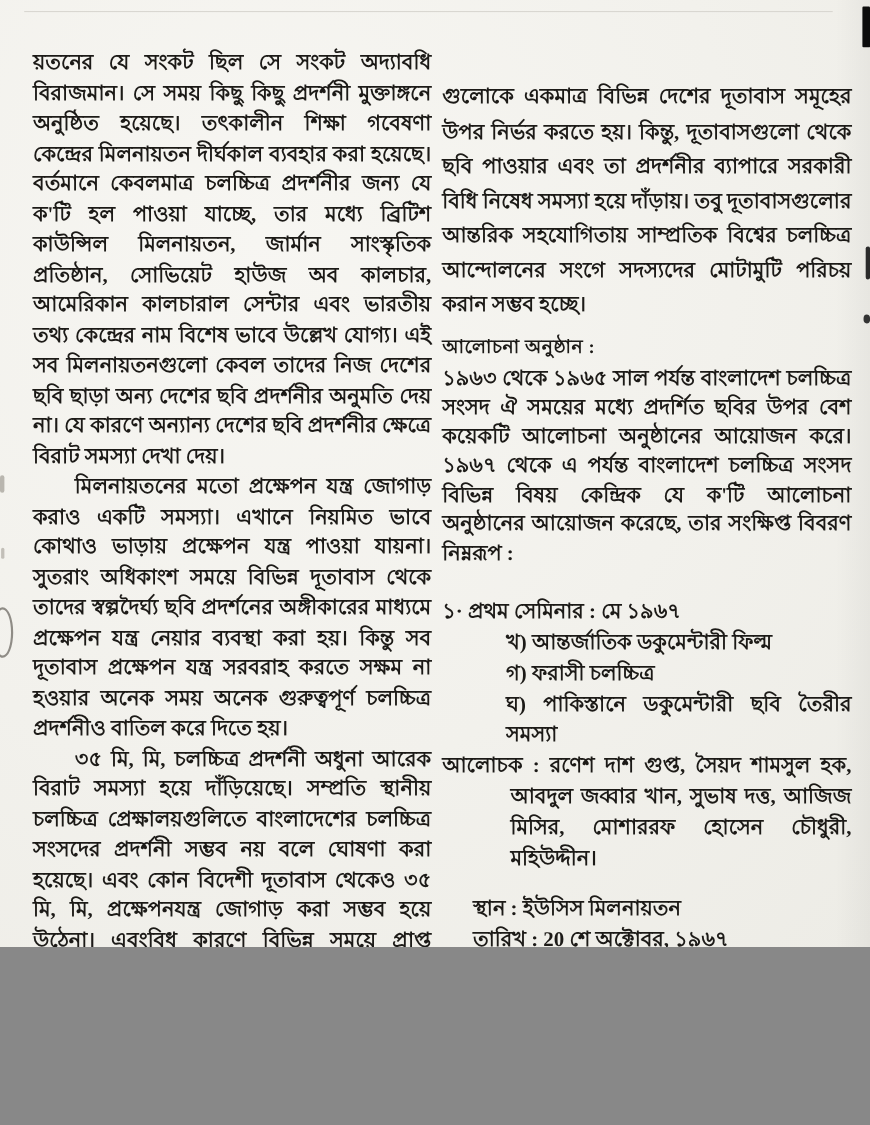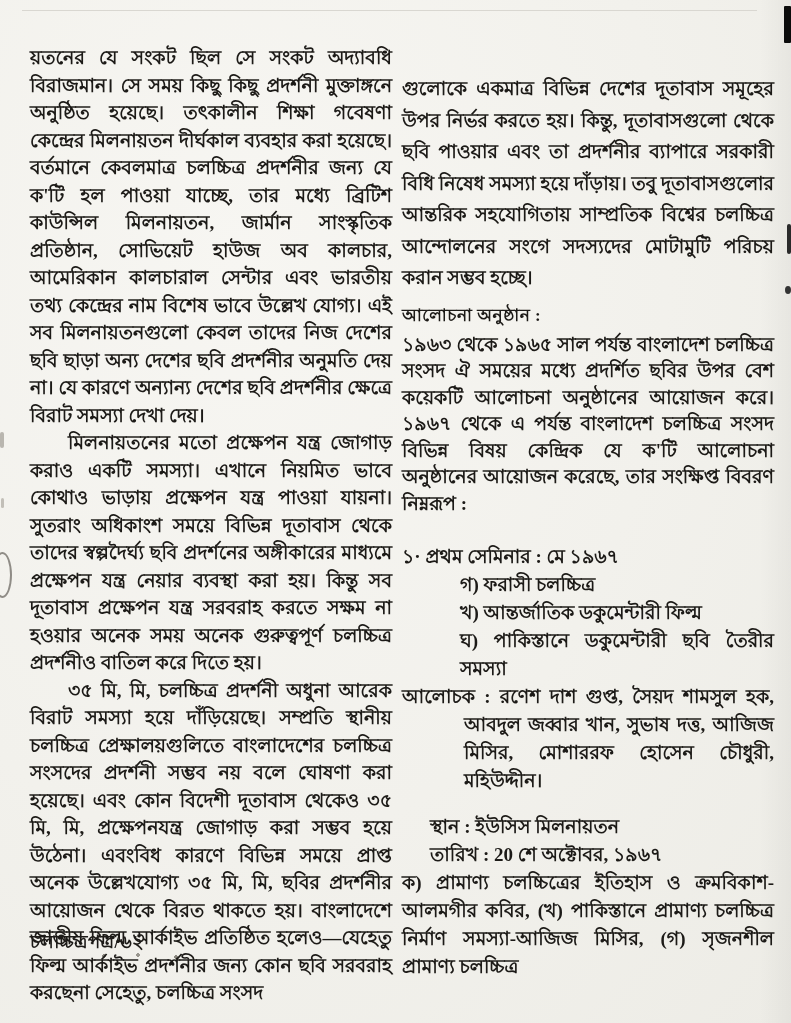--- a/index.html
+++ b/index.html
@@ -1,19 +1,19 @@
 <!DOCTYPE html>
 <html><head>
 <meta charset="utf-8">
 <style>
   html, body { margin: 0; padding: 0; background: #888; }
   .page {
     position: relative;
     width: 791px;
-    height: 1023px;
+    height: 861px;
     margin: 0 auto;
     overflow: hidden;
     background:
       linear-gradient(to right, rgba(0,0,0,0) 96%, rgba(0,0,0,0.04) 100%),
       radial-gradient(ellipse at 30% 25%, #f7f6f2 0%, #f2f1ec 55%, #edece6 100%);
     font-family: "Liberation Serif", "DejaVu Serif", serif;
     color: #1c1a17;
     font-weight: bold;
   }
   .col { position: absolute; top: 44px; text-align: justify; }
@@ -81,22 +81,22 @@
 
   <div class="col col-right">
     <p class="para cont-para">গুলোকে একমাত্র বিভিন্ন দেশের দূতাবাস সমূহের উপর নির্ভর করতে হয়। কিন্তু, দূতাবাসগুলো থেকে ছবি পাওয়ার এবং তা প্রদর্শনীর ব্যাপারে সরকারী বিধি নিষেধ সমস্যা হয়ে দাঁড়ায়। তবু দূতাবাসগুলোর আন্তরিক সহযোগিতায় সাম্প্রতিক বিশ্বের চলচ্চিত্র আন্দোলনের সংগে সদস্যদের মোটামুটি পরিচয় করান সম্ভব হচ্ছে।</p>
 
     <h2 class="section-heading">আলোচনা অনুষ্ঠান :</h2>
 
     <p class="para section-intro">১৯৬৩ থেকে ১৯৬৫ সাল পর্যন্ত বাংলাদেশ চলচ্চিত্র সংসদ ঐ সময়ের মধ্যে প্রদর্শিত ছবির উপর বেশ কয়েকটি আলোচনা অনুষ্ঠানের আয়োজন করে। ১৯৬৭ থেকে এ পর্যন্ত বাংলাদেশ চলচ্চিত্র সংসদ বিভিন্ন বিষয় কেন্দ্রিক যে ক'টি আলোচনা অনুষ্ঠানের আয়োজন করেছে, তার সংক্ষিপ্ত বিবরণ নিম্নরূপ :</p>
 
     <div class="seminar seminar-1">
       <p class="sem-title">১· প্রথম সেমিনার : মে ১৯৬৭</p>
+      <p class="ind-2">খ) আন্তর্জাতিক ডকুমেন্টারী ফিল্ম</p>
       <p class="ind-2">গ) ফরাসী চলচ্চিত্র</p>
-      <p class="ind-2">খ) আন্তর্জাতিক ডকুমেন্টারী ফিল্ম</p>
       <p class="ind-2">ঘ) পাকিস্তানে ডকুমেন্টারী ছবি তৈরীর সমস্যা</p>
       <p class="hanging">আলোচক : রণেশ দাশ গুপ্ত, সৈয়দ শামসুল হক, আবদুল জব্বার খান, সুভাষ দত্ত, আজিজ মিসির, মোশাররফ হোসেন চৌধুরী, মহিউদ্দীন।</p>
     </div>
 
     <div class="seminar seminar-2">
       <p class="ind-1">স্থান : ইউসিস মিলনায়তন</p>
       <p class="ind-1">তারিখ : 20 শে অক্টোবর, ১৯৬৭</p>
       <p>ক) প্রামাণ্য চলচ্চিত্রের ইতিহাস ও ক্রমবিকাশ-আলমগীর কবির, (খ) পাকিস্তানে প্রামাণ্য চলচ্চিত্র নির্মাণ সমস্যা-আজিজ মিসির, (গ) সৃজনশীল প্রামাণ্য চলচ্চিত্র</p>
     </div>
   </div>

